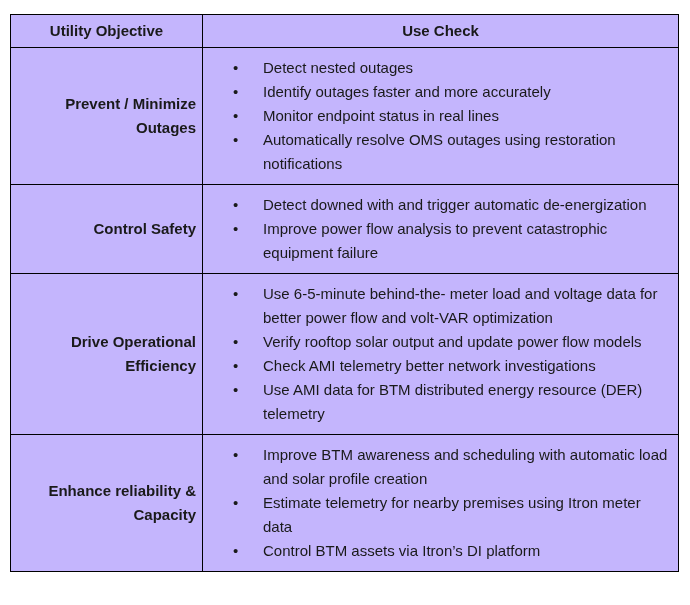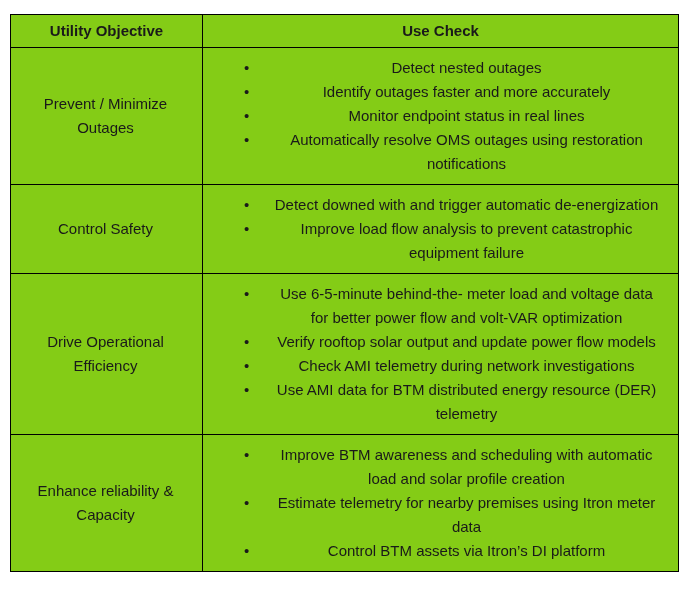--- a/index.html
+++ b/index.html
@@ -15,54 +15,53 @@
     color: #1a1a1a;
     overflow: hidden;
   }
   .page {
     padding: 14px 12px 13px 10px;
   }
   table.utility-table {
     border-collapse: collapse;
     width: 668px;
     table-layout: fixed;
-    background: #84cc16;
+    background: #c4b5fd;
   }
   table.utility-table th,
   table.utility-table td {
     border: 1px solid #000000;
   }
   col.col-objective { width: 192px; }
   col.col-usecase  { width: 476px; }
   th.header-cell {
     font-size: 15px;
     font-weight: 700;
     text-align: center;
     padding: 6px 4px;
     line-height: 20px;
   }
   td.objective-cell {
     font-size: 15px;
-    font-weight: 400;
+    font-weight: 700;
     vertical-align: middle;
-    text-align: center;
+    text-align: right;
     padding: 6px 6px 6px 4px;
     line-height: 24px;
   }
   td.usecase-cell {
     vertical-align: middle;
     padding: 6px 8px;
   }
   ul.uc-list {
     list-style: none;
-    margin: 2px 11px;
+    margin: 2px 0;
     padding: 0 0 0 22px;
     font-size: 15px;
     line-height: 24px;
-    text-align: center;
   }
   ul.uc-list li {
     position: relative;
     padding-left: 30px;
   }
   ul.uc-list li::before {
     content: "\2022";
     position: absolute;
     left: 0;
     top: 0;
@@ -96,32 +95,32 @@
             <li>Automatically resolve OMS outages using restoration notifications</li>
           </ul>
         </td>
       </tr>
 
       <tr>
         <td class="objective-cell">Control Safety</td>
         <td class="usecase-cell">
           <ul class="uc-list">
             <li>Detect downed with and trigger automatic de-energization</li>
-            <li>Improve load flow analysis to prevent catastrophic equipment failure</li>
+            <li>Improve power flow analysis to prevent catastrophic equipment failure</li>
           </ul>
         </td>
       </tr>
 
       <tr>
         <td class="objective-cell">Drive Operational Efficiency</td>
         <td class="usecase-cell">
           <ul class="uc-list">
             <li>Use 6-5-minute behind-the- meter load and voltage data for better power flow and volt-VAR optimization</li>
             <li>Verify rooftop solar output and update power flow models</li>
-            <li>Check AMI telemetry during network investigations</li>
+            <li>Check AMI telemetry better network investigations</li>
             <li>Use AMI data for BTM distributed energy resource (DER) telemetry</li>
           </ul>
         </td>
       </tr>
 
       <tr>
         <td class="objective-cell">Enhance reliability &amp; Capacity</td>
         <td class="usecase-cell">
           <ul class="uc-list">
             <li>Improve BTM awareness and scheduling with automatic load and solar profile creation</li>

